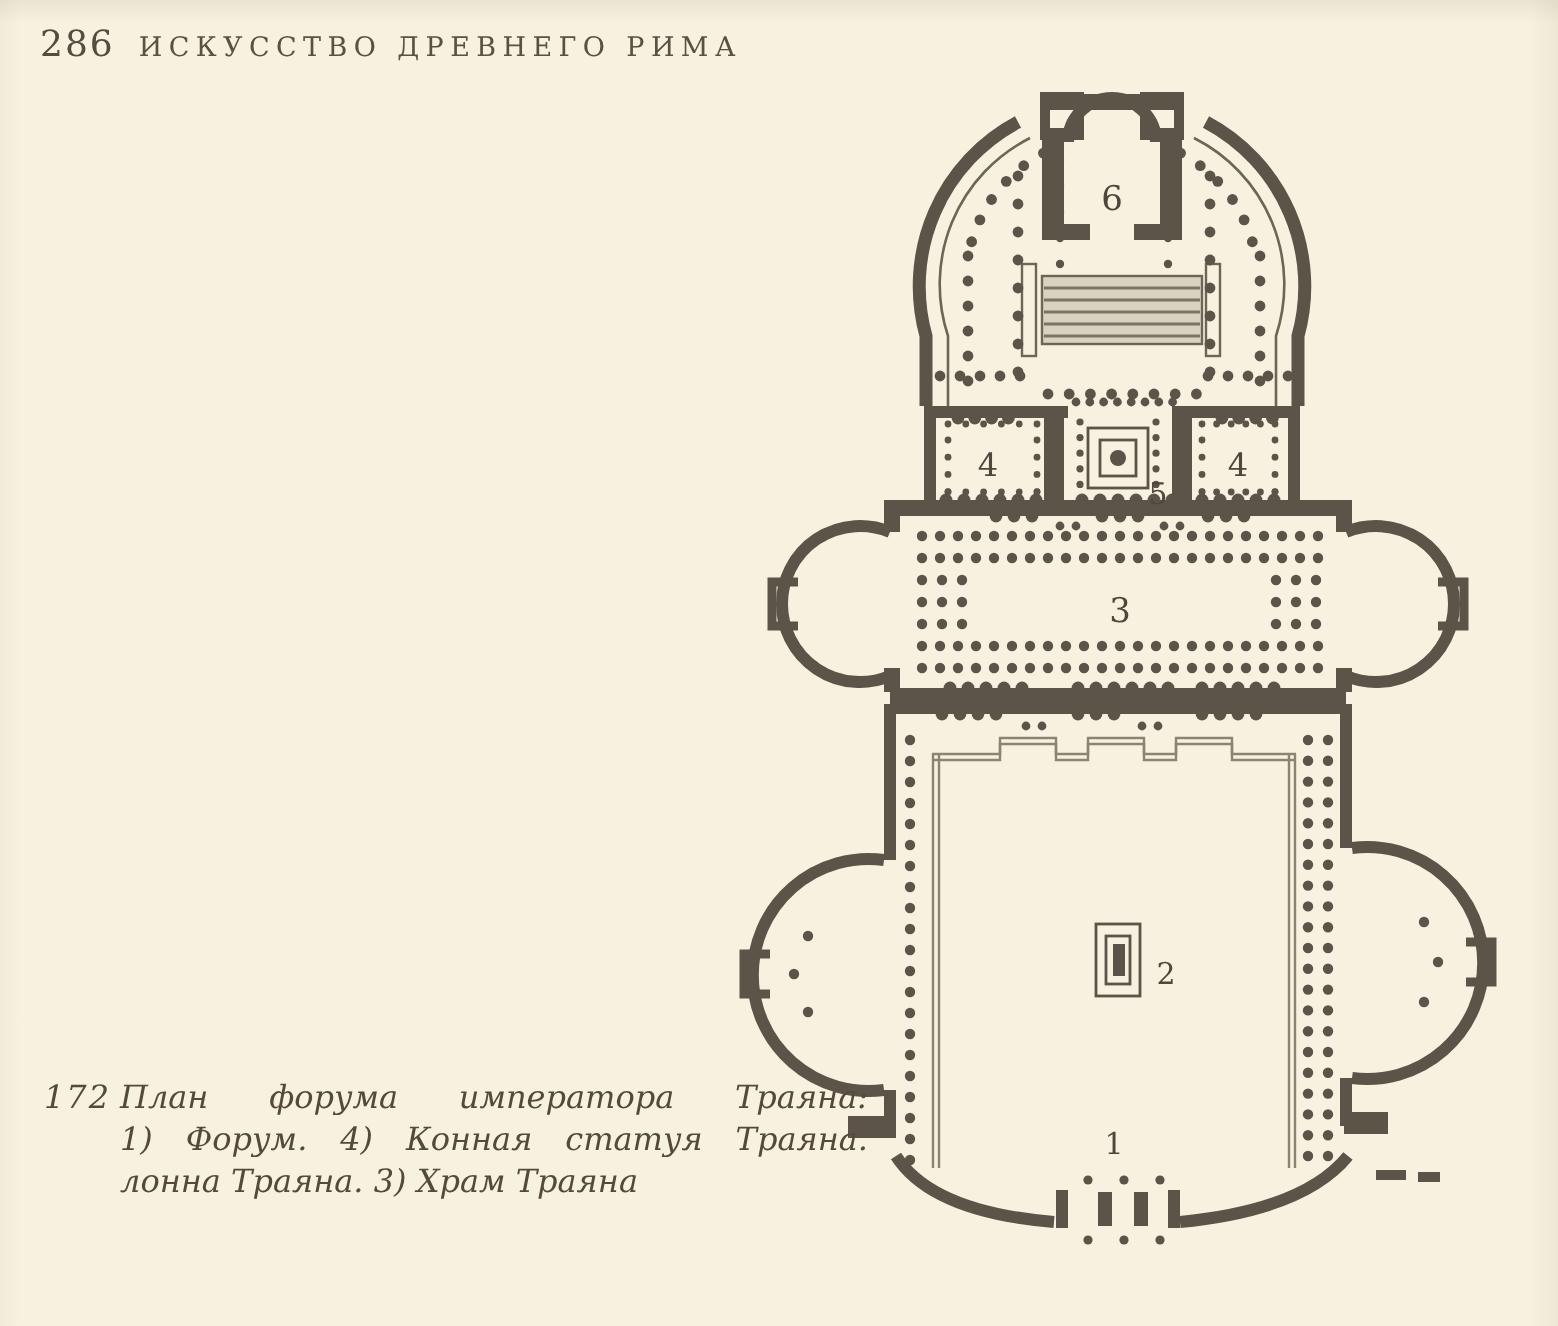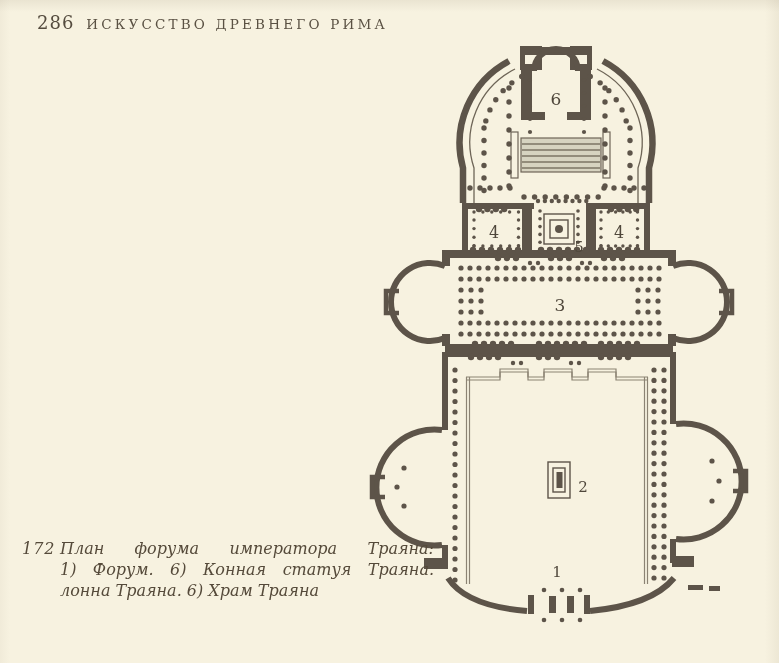--- a/index.html
+++ b/index.html
@@ -6,21 +6,21 @@
   body{
     width:779px;height:663px;position:relative;overflow:hidden;
     background:#f7f2e0;
     font-family:"DejaVu Serif", serif;
   }
   .shade{position:absolute;inset:0;pointer-events:none;
     background:
       linear-gradient(to bottom, rgba(120,105,80,.10), rgba(120,105,80,0) 12px),
       linear-gradient(to left, rgba(120,105,80,.08), rgba(120,105,80,0) 14px),
       linear-gradient(to right, rgba(120,105,80,.05), rgba(120,105,80,0) 10px);}
-  .header{position:absolute;left:20px;top:12px;white-space:nowrap;color:#554c3f;margin-left:17px;}
+  .header{position:absolute;left:20px;top:12px;white-space:nowrap;color:#554c3f;}
   .page-num{font-size:18px;letter-spacing:1px;}
   .running-head{font-size:13.5px;letter-spacing:3.2px;margin-left:12px;color:#5a5143;}
   .caption{position:absolute;left:22px;top:538px;width:412px;color:#554a3a;}
   .fig-num{position:absolute;left:0;top:1px;font-style:italic;font-size:16px;letter-spacing:1px;}
   .cap-text{position:absolute;left:38px;top:0;width:374px;font-style:italic;font-size:16px;line-height:21px;}
   .cap-line{text-align:justify;text-align-last:justify;white-space:nowrap;}
   .cap-line.last{text-align-last:left;}
   svg text{font-family:"DejaVu Serif", serif;fill:#4f473b;}
   .w{fill:#5d5449;}
   .arc{stroke:#5d5449;fill:none;}
@@ -525,16 +525,16 @@
     <text x="560" y="311" font-size="17">3</text>
     <text x="583" y="492" font-size="15">2</text>
     <text x="557" y="577" font-size="15">1</text>
   </g>
 </svg>
 
 <div class="caption">
   <div class="fig-num">172</div>
   <div class="cap-text">
     <div class="cap-line">План  форума  императора  Траяна:</div>
-    <div class="cap-line">1)  Форум.  6)  Конная  статуя  Траяна.</div>
-    <div class="cap-line last">лонна Траяна. 6) Храм Траяна</div>
+    <div class="cap-line">1)  Форум.  4)  Конная  статуя  Траяна.</div>
+    <div class="cap-line last">лонна Траяна. 3) Храм Траяна</div>
   </div>
 </div>
 
 </body></html>

